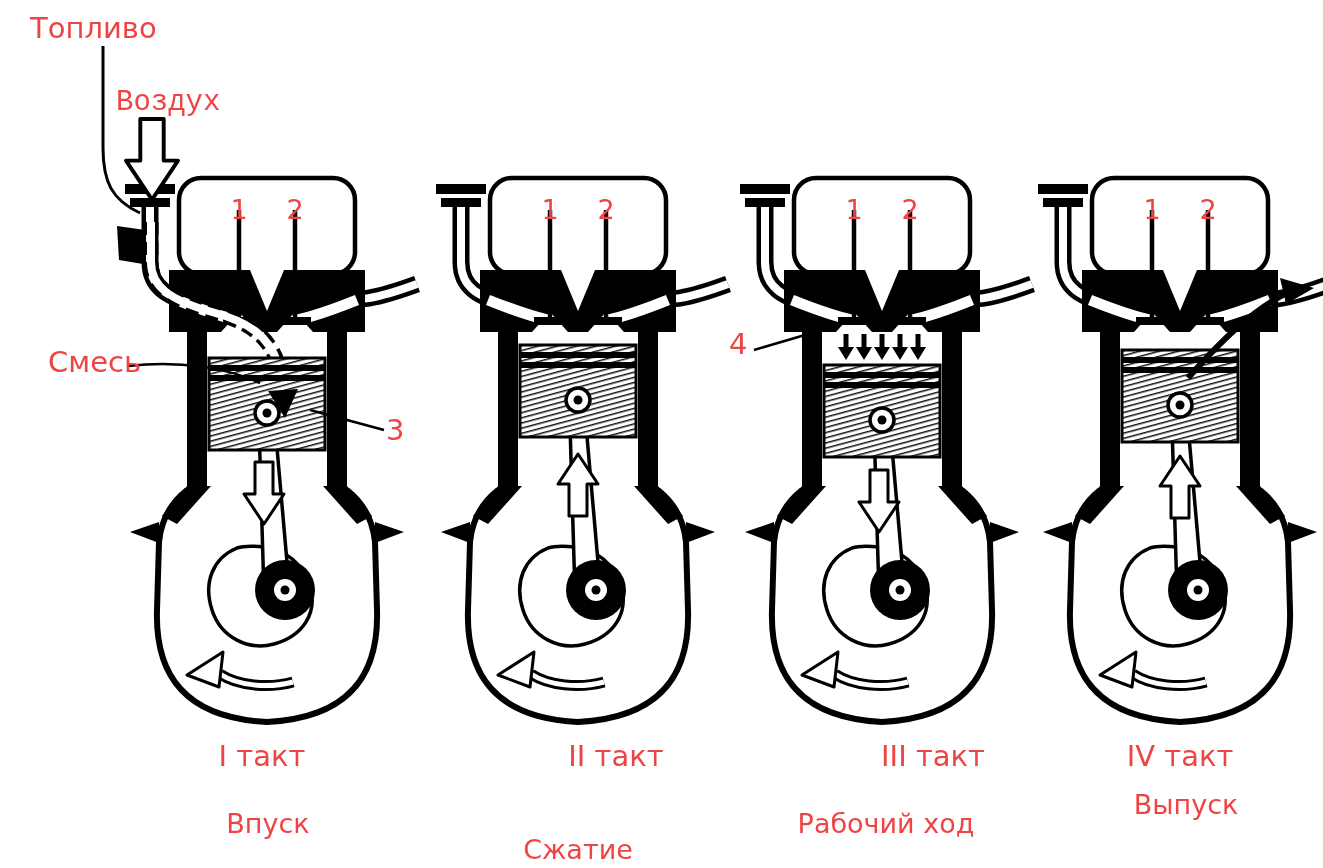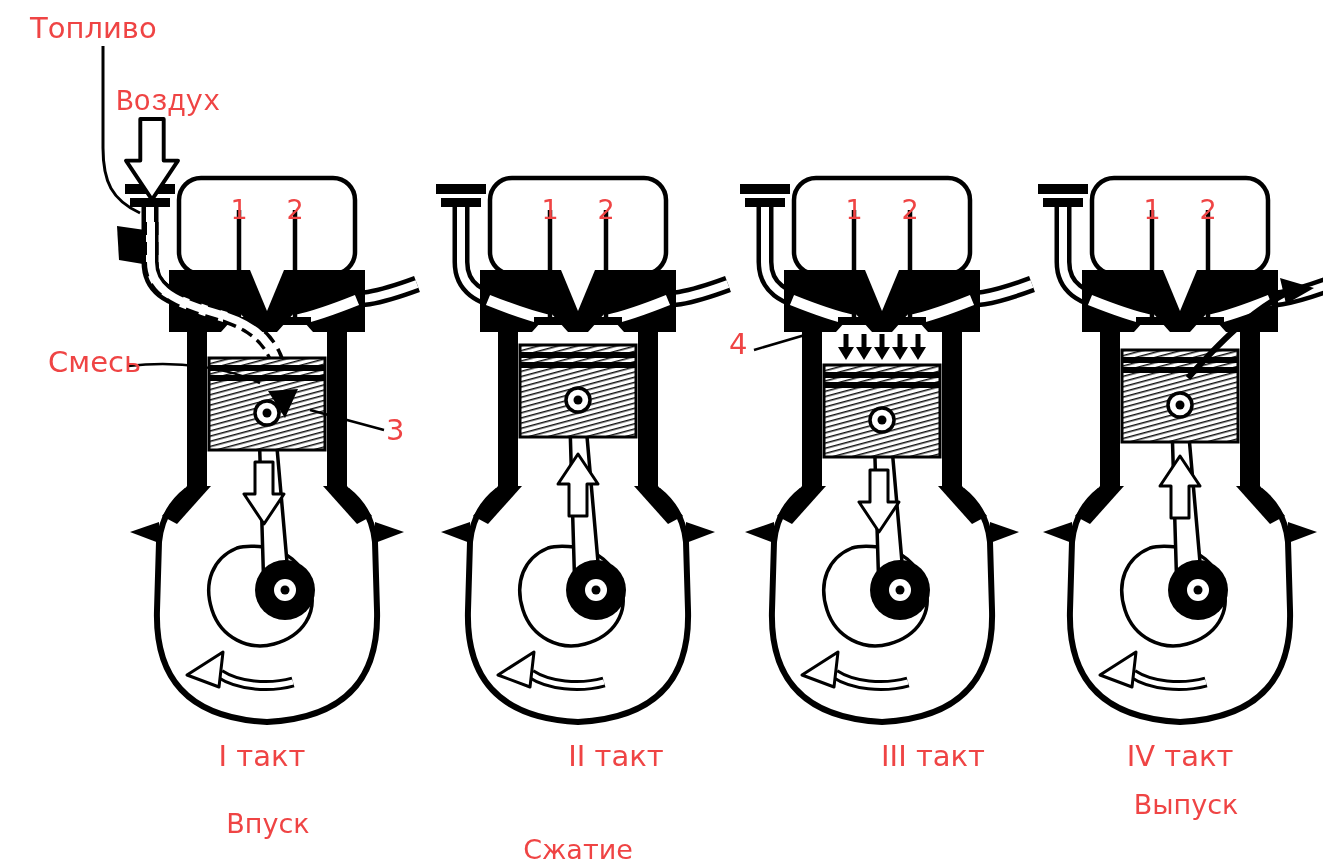--- a/index.html
+++ b/index.html
@@ -145,15 +145,16 @@
   <div class="lbl num center" style="left:910px;top:196px;">2</div>
   <div class="lbl num center" style="left:1152px;top:196px;">1</div>
   <div class="lbl num center" style="left:1208px;top:196px;">2</div>
 
   <div class="lbl center" style="left:262px;top:742px;">I такт</div>
   <div class="lbl center" style="left:576px;top:742px;margin-left:40px;">II такт</div>
   <div class="lbl center" style="left:933px;top:742px;">III такт</div>
   <div class="lbl center" style="left:1180px;top:742px;">IV такт</div>
   <div class="lbl big center" style="left:268px;top:810px;">Впуск</div>
   <div class="lbl big center" style="left:578px;top:836px;">Сжатие</div>
+  <div class="lbl big center" style="left:886px;top:810px;">Рабочий ход</div>
   <div class="lbl big center" style="left:1186px;top:791px;">Выпуск</div>
 
 </div>
 
 </body></html>

